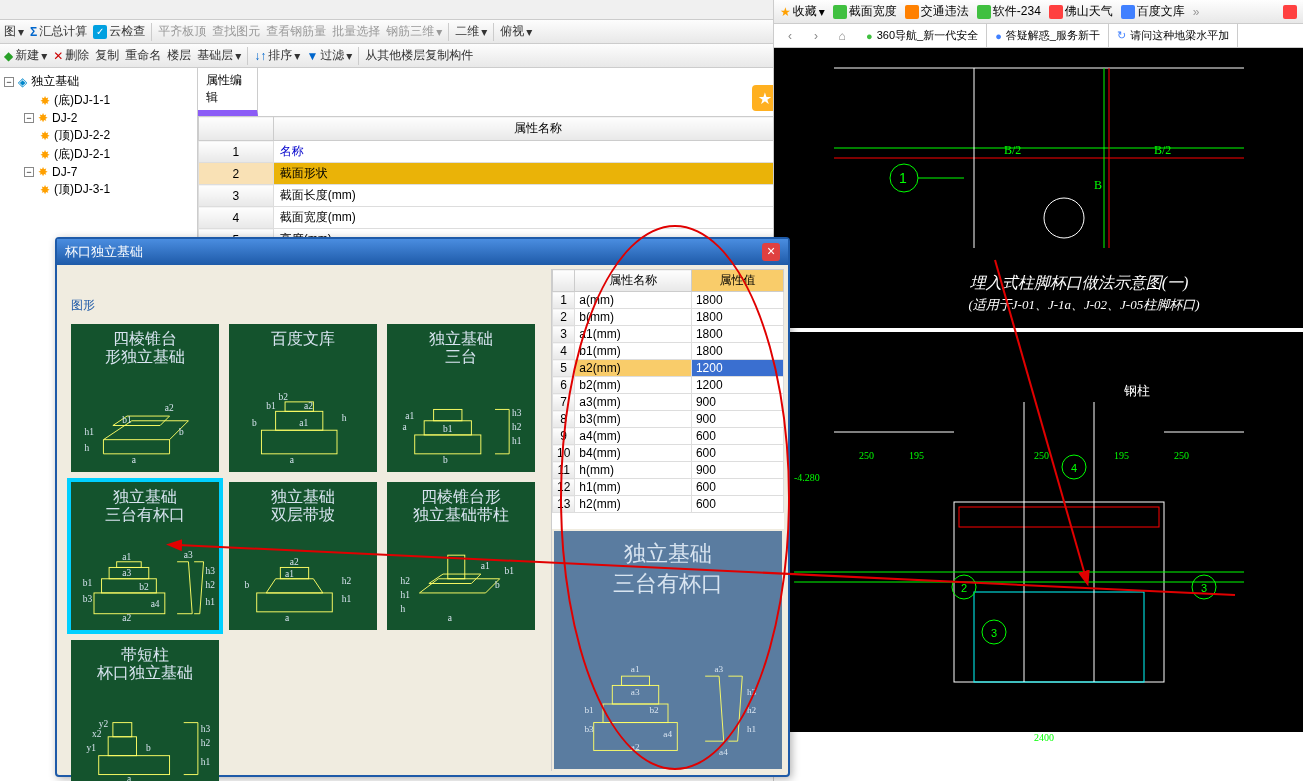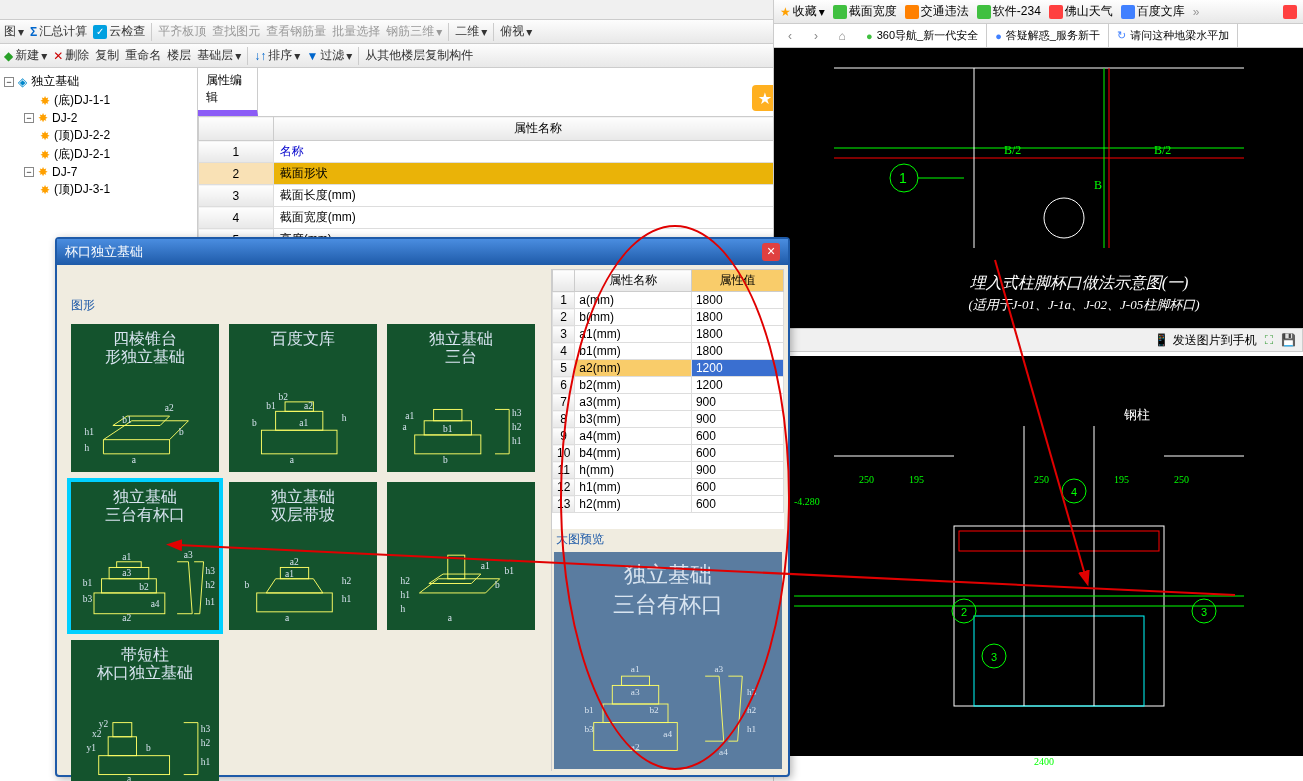--- a/index.html
+++ b/index.html
@@ -343,20 +343,21 @@
                 <rect x="50" y="28" width="30" height="12"></rect>
                 <text x="12" y="50">b</text>
                 <text x="55" y="85">a</text>
                 <text x="55" y="38">a1</text>
                 <text x="60" y="25">a2</text>
                 <text x="115" y="45">h2</text>
                 <text x="115" y="65">h1</text>
               </svg></div>
           </div>
           <div class="shape-card">
+            <div class="shape-title">四棱锥台形<br>独立基础带柱</div>
             <div class="shape-diagram"><svg class="diag" viewBox="0 0 148 90">
                 <polygon points="30,55 100,55 115,40 50,40"></polygon>
                 <polygon points="40,45 85,45 95,35 55,35"></polygon>
                 <rect x="60" y="15" width="18" height="25"></rect>
                 <text x="10" y="45">h2</text>
                 <text x="10" y="60">h1</text>
                 <text x="10" y="75">h</text>
                 <text x="60" y="85">a</text>
                 <text x="110" y="50">b</text>
                 <text x="95" y="30">a1</text>
@@ -454,21 +455,20 @@
                 <td class="val">600</td>
               </tr>
               <tr>
                 <td class="row-num">13</td>
                 <td class="name">h2(mm)</td>
                 <td class="val">600</td>
               </tr>
             </tbody>
         </table>
       </div>
-      <div class="preview-label">大图预览</div>
       <div class="preview-box">
         <div class="preview-title" id="preview-title">独立基础<br>三台有杯口</div>
         <svg class="diag" viewBox="0 0 200 140" style="position:absolute;bottom:0;left:0;width:100%;height:130px">
           <rect x="20" y="90" width="90" height="30"></rect>
           <rect x="30" y="70" width="70" height="20"></rect>
           <rect x="40" y="50" width="50" height="20"></rect>
           <rect x="50" y="40" width="30" height="10"></rect>
           <text x="10" y="80">b1</text>
             <text x="10" y="100">b3</text>
           <text x="60" y="35">a1</text>
@@ -546,28 +546,20 @@
       <circle cx="290" cy="170" r="20" stroke="#fff"></circle>
       <circle cx="130" cy="130" r="14" stroke="#00ff00"></circle>
       <text x="125" y="135" fill="#00ff00" font-size="14">1</text>
       <line x1="144" y1="130" x2="190" y2="130" stroke="#00ff00"></line>
     </svg>
     <div class="cad-text" style="left:230px;top:95px;color:#00ff00;font-size:12px">B/2</div>
     <div class="cad-text" style="left:380px;top:95px;color:#00ff00;font-size:12px">B/2</div>
     <div class="cad-text" style="left:320px;top:130px;color:#00ff00;font-size:12px">B</div>
     <div class="cad-text" style="left:180px;top:225px;color:#fff;font-size:16px;font-style:italic;width:250px;text-align:center">埋入式柱脚杯口做法示意图(一)</div>
     <div class="cad-text" style="left:180px;top:248px;color:#fff;font-size:13px;font-style:italic;width:260px;text-align:center">(适用于J-01、J-1a、J-02、J-05柱脚杯口)</div>
-  </div>
-  <div class="send-bar">
-    <span></span>
-    <div style="display:flex;gap:8px;align-items:center">
-      <span><span style="color:#4080ff">📱</span> <span>发送图片到手机</span></span>
-      <span style="color:#40a040">⛶</span>
-      <span style="color:#4080ff">💾</span>
-    </div>
   </div>
 
   <div class="cad-view2">
     <svg class="cad" width="100%" height="100%">
       <rect x="180" y="170" width="210" height="180" stroke="#fff"></rect>
       <rect x="185" y="175" width="200" height="20" stroke="#ff0000"></rect>
       <rect x="200" y="260" width="170" height="90" stroke="#00ffff" fill="#101820"></rect>
       <line x1="250" y1="70" x2="250" y2="350" stroke="#fff"></line>
       <line x1="320" y1="70" x2="320" y2="350" stroke="#fff"></line>
       <line x1="20" y1="240" x2="470" y2="240" stroke="#00ff00"></line>

